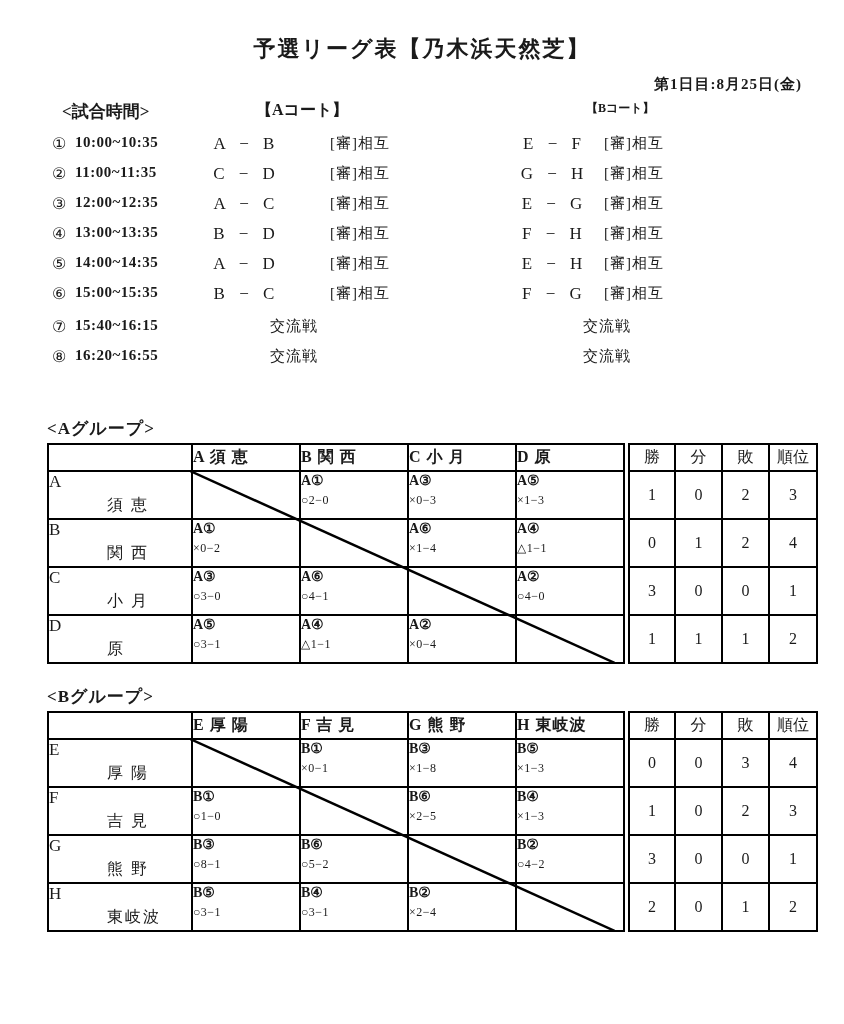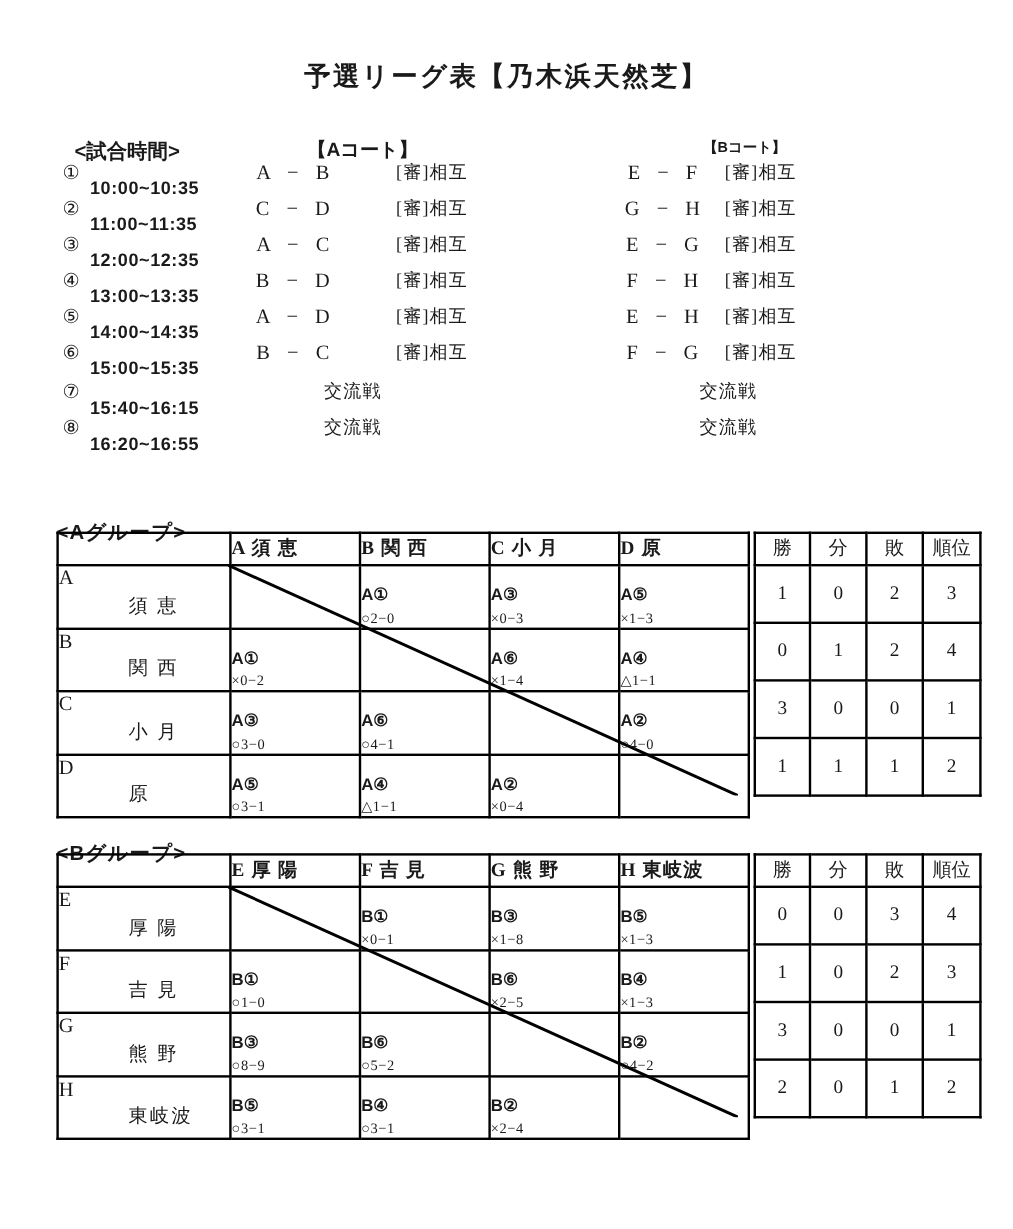--- a/index.html
+++ b/index.html
@@ -1,20 +1,20 @@
 <!DOCTYPE html>
 <html><head>
 <meta charset="utf-8">
 <style>
   html,body{margin:0;padding:0;background:#fff;}
   .page{
     position:relative;width:844px;height:1024px;background:#ffffff;
     color:#1a1a1a;font-family:"Liberation Serif",serif;overflow:hidden;
   }
-  .gothic{font-family:Liberation Sans, sans-serif;margin-top:15px;}
+  .gothic{font-family:Liberation Serif, serif;}
 
   
   .title{
     position:absolute;top:34px;left:0;width:844px;text-align:center;
     font-size:22px;font-weight:bold;letter-spacing:2px;
   }
   .date-line{
     position:absolute;top:75px;left:0;width:802px;text-align:right;
     font-size:15px;font-weight:bold;letter-spacing:1px;
   }
@@ -56,20 +56,21 @@
   .m-score{display:block;font-size:12px;margin-top:3px;letter-spacing:.5px;}
   .stat-cell{text-align:center;vertical-align:middle;font-size:16px;}
   .diag-svg{position:absolute;left:143px;top:28px;pointer-events:none;}
 </style>
 </head>
 <body>
 
 <div class="page">
 
   <div class="title gothic">予選リーグ表【乃木浜天然芝】</div>
+  <div class="date-line gothic">第1日目:8月25日(金)</div>
 
   <div class="sched-head">
     <span class="time-header gothic">&lt;試合時間&gt;</span>
     <span class="court-a-header gothic">【Aコート】</span>
     <span class="court-b-header gothic">【Bコート】</span>
   </div>
 
   <div class="sched-row" style="top:134px">
     <span class="s-num">①</span>
     <span class="s-time gothic">10:00~10:35</span>
@@ -332,21 +333,21 @@
           <span class="m-score">×1−3</span>
         </td>
       </tr>
       <tr class="brow">
         <td class="label-cell">
           <span class="t-letter">G</span>
           <span class="t-name">熊 野</span>
         </td>
         <td class="match-cell">
           <span class="m-code gothic">B③</span>
-          <span class="m-score">○8−9</span>
+          <span class="m-score">○8−1</span>
         </td>
         <td class="match-cell">
           <span class="m-code gothic">B⑥</span>
           <span class="m-score">○5−2</span>
         </td>
         <td class="match-cell"></td>
         <td class="match-cell">
           <span class="m-code gothic">B②</span>
           <span class="m-score">○4−2</span>
         </td>

